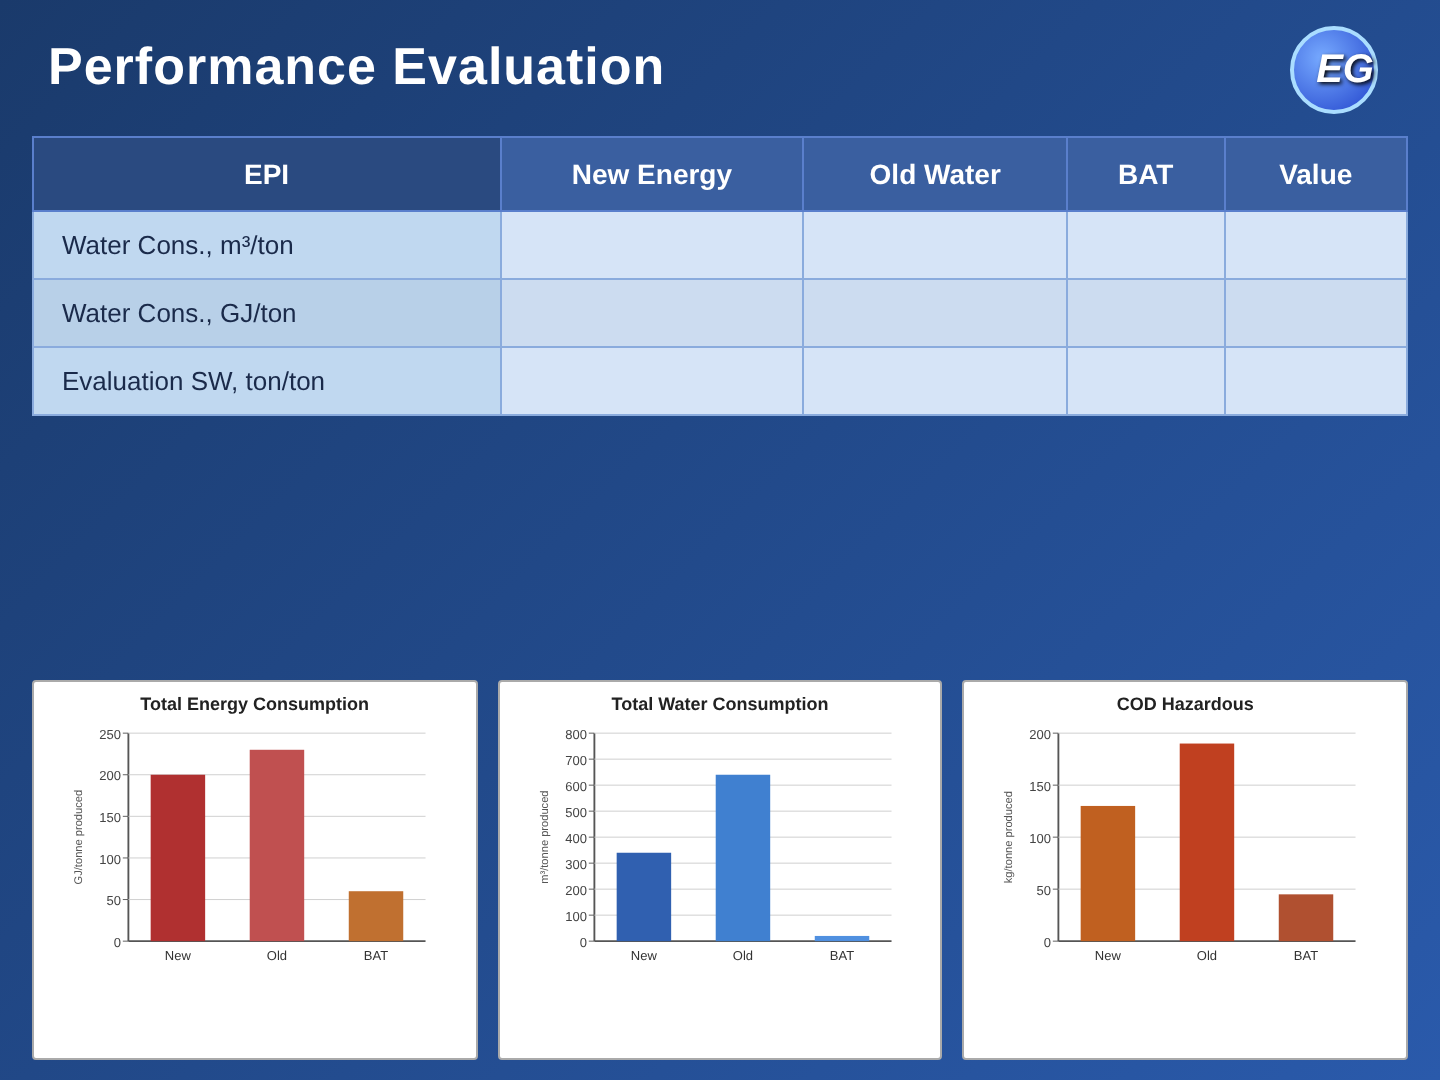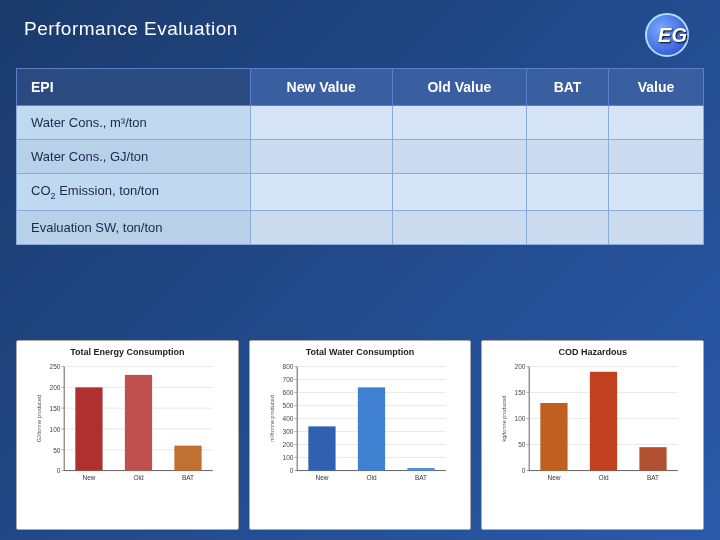--- a/index.html
+++ b/index.html
@@ -45,22 +45,22 @@
       font-style: italic;
       text-shadow: 1px 1px 2px #000;
     }
 
     
     .title {
       position: absolute;
       top: 18px;
       left: 24px;
       color: #fff;
-      font-size: 19px;
-      font-weight: normal;
+      font-size: 26px;
+      font-weight: bold;
       letter-spacing: 0.5px;
     }
 
     
     .table-container {
       position: absolute;
       top: 68px;
       left: 16px;
       right: 16px;
       background: transparent;
@@ -76,21 +76,21 @@
       color: #fff;
       font-size: 14px;
       font-weight: bold;
       padding: 10px 14px;
       text-align: center;
       border: 1px solid #5a7fcc;
     }
 
     thead tr th:first-child {
       background: #2a4a80;
-      text-align: left;
+      text-align: center;
       width: 34%;
     }
 
     tbody tr td {
       background: #d6e4f7;
       color: #1a2a4a;
       font-size: 13px;
       padding: 9px 14px;
       border: 1px solid #8aabdd;
       text-align: center;
@@ -155,43 +155,36 @@
     <div class="logo-circle">
       <span>EG</span>
     </div>
   </div>
 
   <div class="table-container">
     <table>
       <thead>
         <tr>
           <th>EPI</th>
-          <th>New Value</th>
-          <th>Old Value</th>
+          <th>New Energy</th>
+          <th>Old Water</th>
           <th>BAT</th>
           <th>Value</th>
         </tr>
       </thead>
       <tbody>
         <tr>
           <td>Water Cons., m³/ton</td>
           <td></td>
           <td></td>
           <td></td>
           <td></td>
         </tr>
         <tr>
           <td>Water Cons., GJ/ton</td>
-          <td></td>
-          <td></td>
-          <td></td>
-          <td></td>
-        </tr>
-        <tr>
-          <td>CO<sub>2</sub> Emission, ton/ton</td>
           <td></td>
           <td></td>
           <td></td>
           <td></td>
         </tr>
         <tr>
           <td>Evaluation SW, ton/ton</td>
           <td></td>
           <td></td>
           <td></td>

